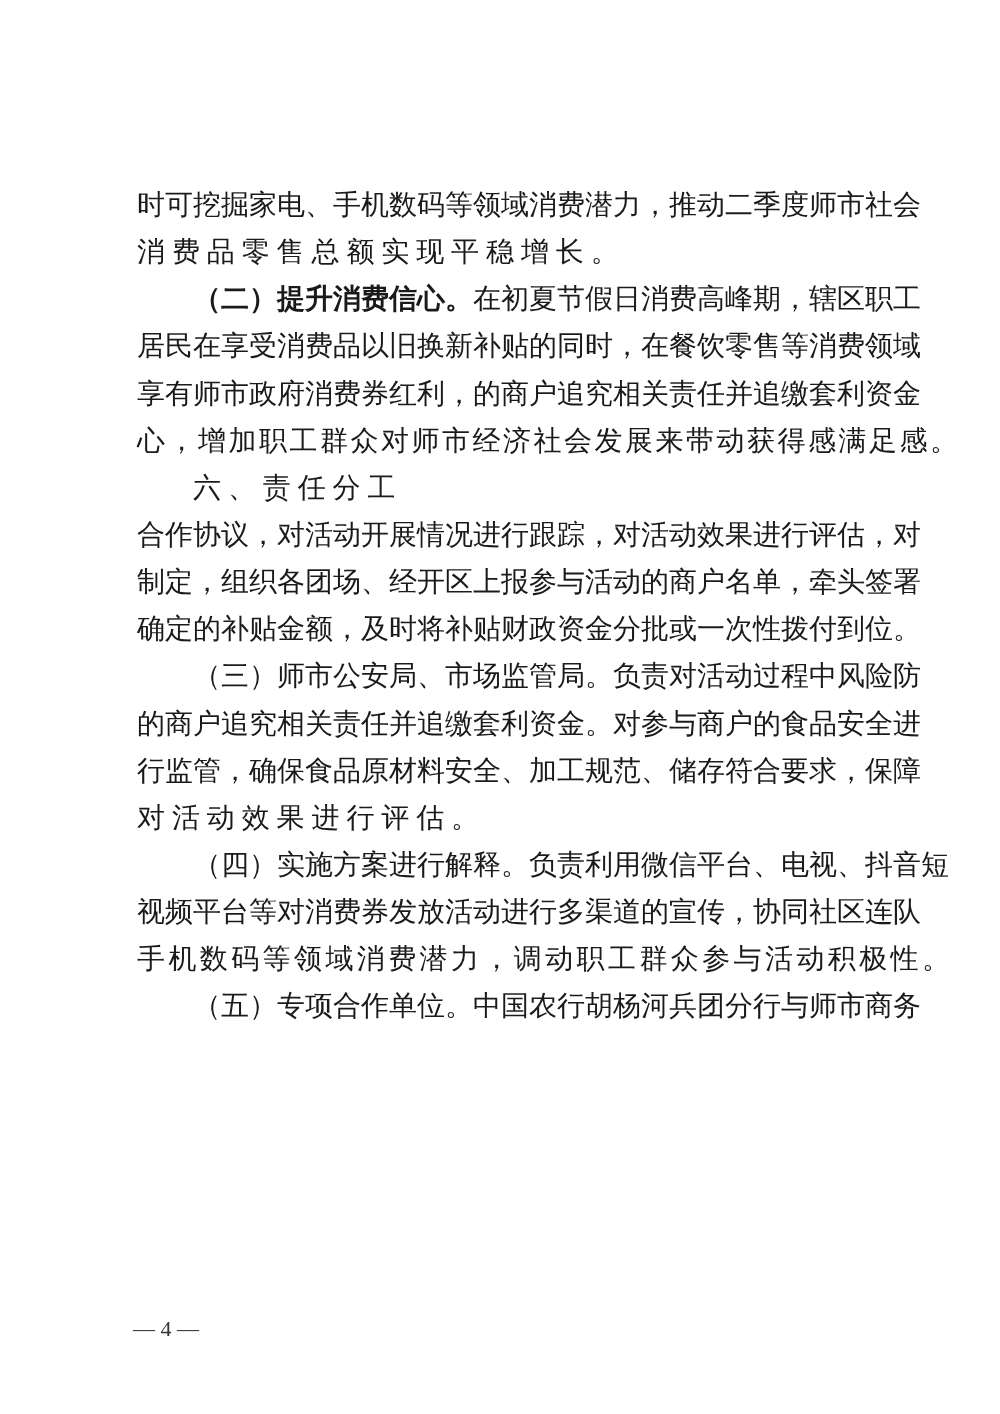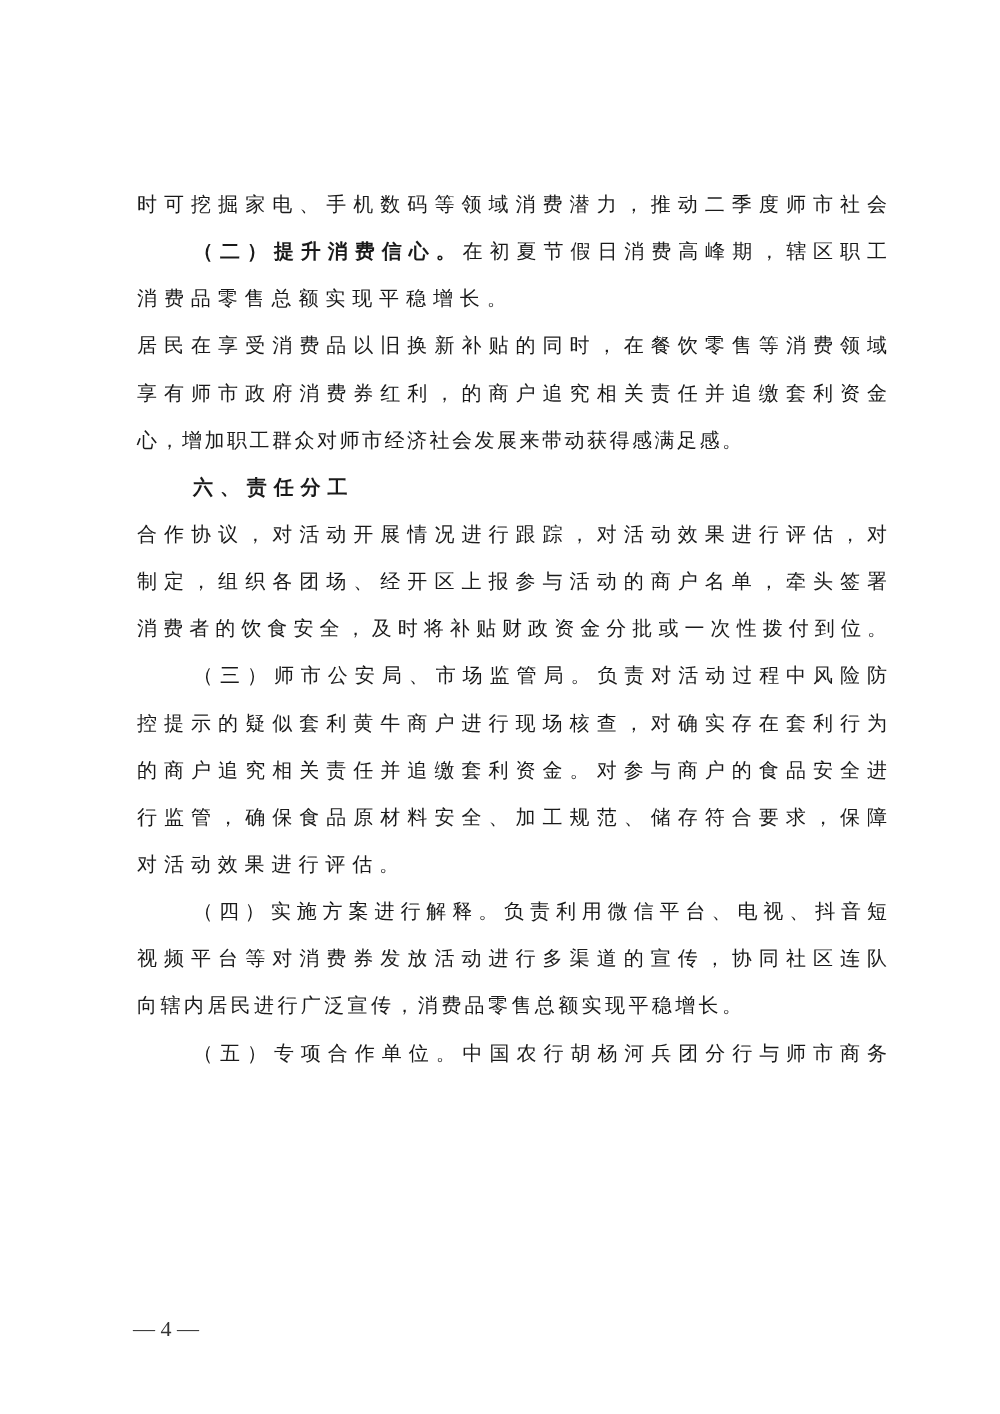--- a/index.html
+++ b/index.html
@@ -1,54 +1,53 @@
 <!DOCTYPE html>
 <html><head>
 <meta charset="utf-8">
 <style>
   html, body { margin: 0; padding: 0; background: #ffffff; }
   body { width: 1000px; height: 1414px; position: relative; overflow: hidden;
          font-family: "DejaVu Serif", "Liberation Serif", serif; color: #1a1a1a; }
   .page { position: absolute; left: 137px; top: 181px; width: 750px; }
-  .line { height: 47.15px; line-height: 47.15px; font-size: 20px; white-space: nowrap;
+  .line { height: 47.15px; line-height: 47.15px; font-size: 28px; white-space: nowrap;
           text-align: justify; text-align-last: justify; letter-spacing: 0; }
   .line.last { text-align-last: left; letter-spacing: 6.9px; }
   .indent { padding-left: 56px; }
   .bold { font-weight: bold; font-family: "DejaVu Sans", "Liberation Sans", sans-serif; }
-  .heading { font-family: "DejaVu Sans", "Liberation Sans", sans-serif; font-weight: bold; letter-spacing: 2px; }
+  .heading { font-family: "DejaVu Sans", "Liberation Sans", sans-serif; font-weight: normal; letter-spacing: 2px; }
   .footer { position: absolute; left: 133px; top: 1316px; font-size: 22px; color: #333;
             font-family: "Liberation Serif", "DejaVu Serif", serif; }
 </style>
 </head>
 <body>
 
 <div class="page">
   <div class="line">时可挖掘家电、手机数码等领域消费潜力，推动二季度师市社会</div>
+  <div class="line last">消费品零售总额实现平稳增长。</div>
+
   <div class="line indent">
     <span class="bold">（二）提升消费信心。</span><span>在初夏节假日消费高峰期，辖区职工</span>
   </div>
-
-  <div class="line last">消费品零售总额实现平稳增长。</div>
   <div class="line">居民在享受消费品以旧换新补贴的同时，在餐饮零售等消费领域</div>
   <div class="line">享有师市政府消费券红利，的商户追究相关责任并追缴套利资金</div>
   <div class="line last" style="letter-spacing:2.5px">心，增加职工群众对师市经济社会发展来带动获得感满足感。</div>
 
   <div class="line indent last heading">六、责任分工</div>
 
   <div class="line">合作协议，对活动开展情况进行跟踪，对活动效果进行评估，对</div>
   <div class="line">制定，组织各团场、经开区上报参与活动的商户名单，牵头签署</div>
 
-  <div class="line">消费者的饮食安全，及时将补贴财政资金分批或一次性拨付到位。</div>
+  <div class="line">确定的补贴金额，及时将补贴财政资金分批或一次性拨付到位。</div>
 
   <div class="line indent">（三）师市公安局、市场监管局。负责对活动过程中风险防</div>
-  <div class="line">控提示的疑似套利黄牛商户进行现场核查，对确实存在套利行为</div>
   <div class="line">的商户追究相关责任并追缴套利资金。对参与商户的食品安全进</div>
   <div class="line">行监管，确保食品原材料安全、加工规范、储存符合要求，保障</div>
   <div class="line last">对活动效果进行评估。</div>
 
   <div class="line indent">（四）实施方案进行解释。负责利用微信平台、电视、抖音短</div>
   <div class="line">视频平台等对消费券发放活动进行多渠道的宣传，协同社区连队</div>
-  <div class="line last" style="letter-spacing:3.4px">向辖内居民进行广泛宣传，消费品零售总额实现平稳增长。</div>
+  <div class="line last" style="letter-spacing:3.4px">手机数码等领域消费潜力，调动职工群众参与活动积极性。</div>
 
   <div class="line indent">（五）专项合作单位。中国农行胡杨河兵团分行与师市商务</div>
 </div>
 
 <div class="footer">— 4 —</div>
 
 </body></html>

